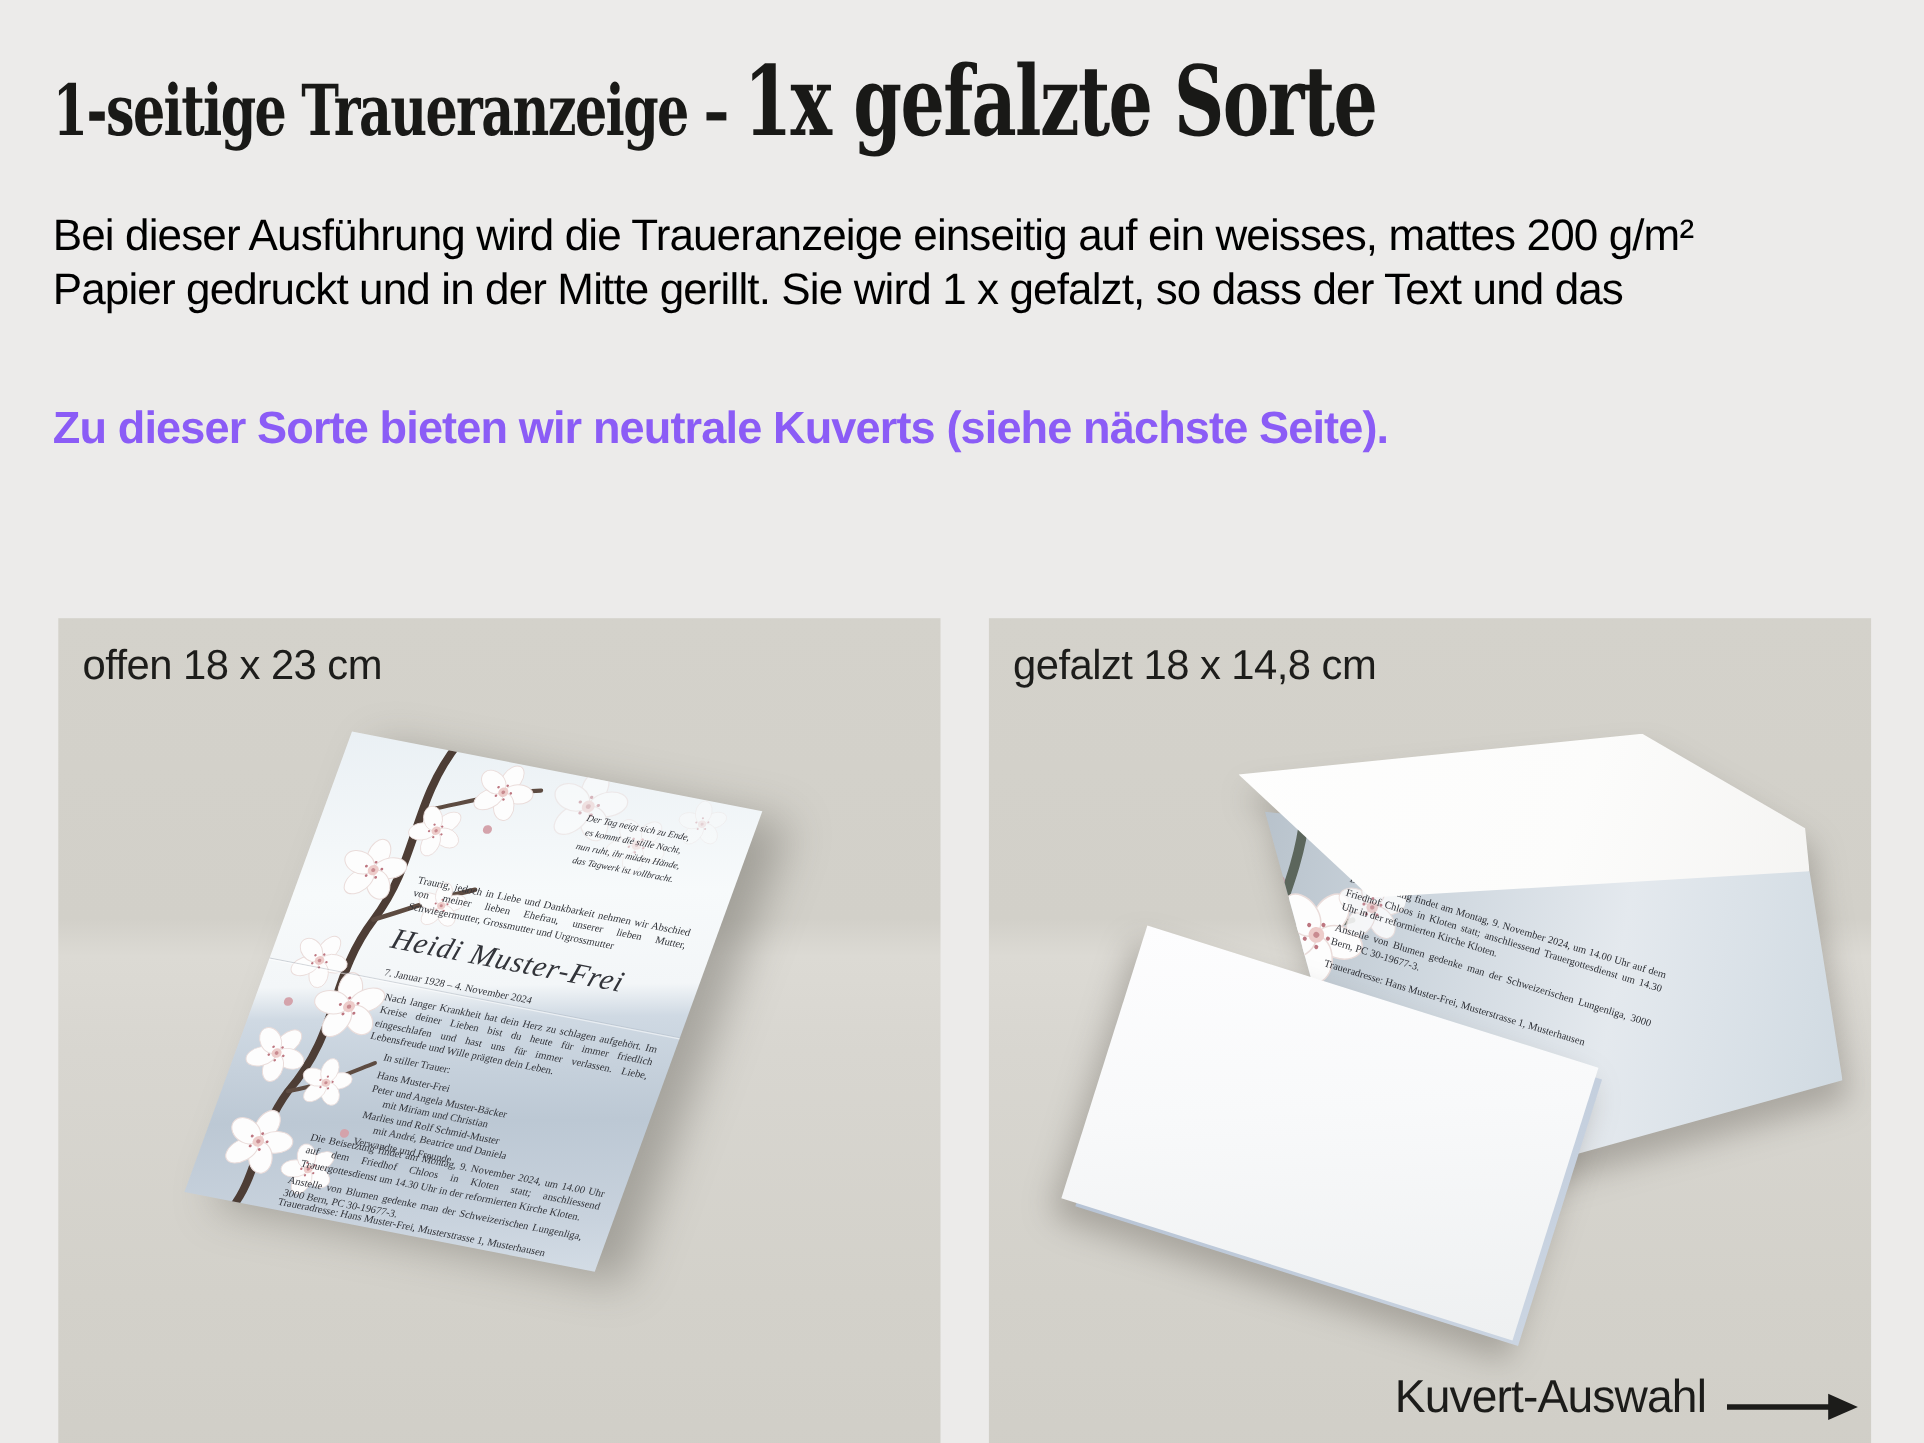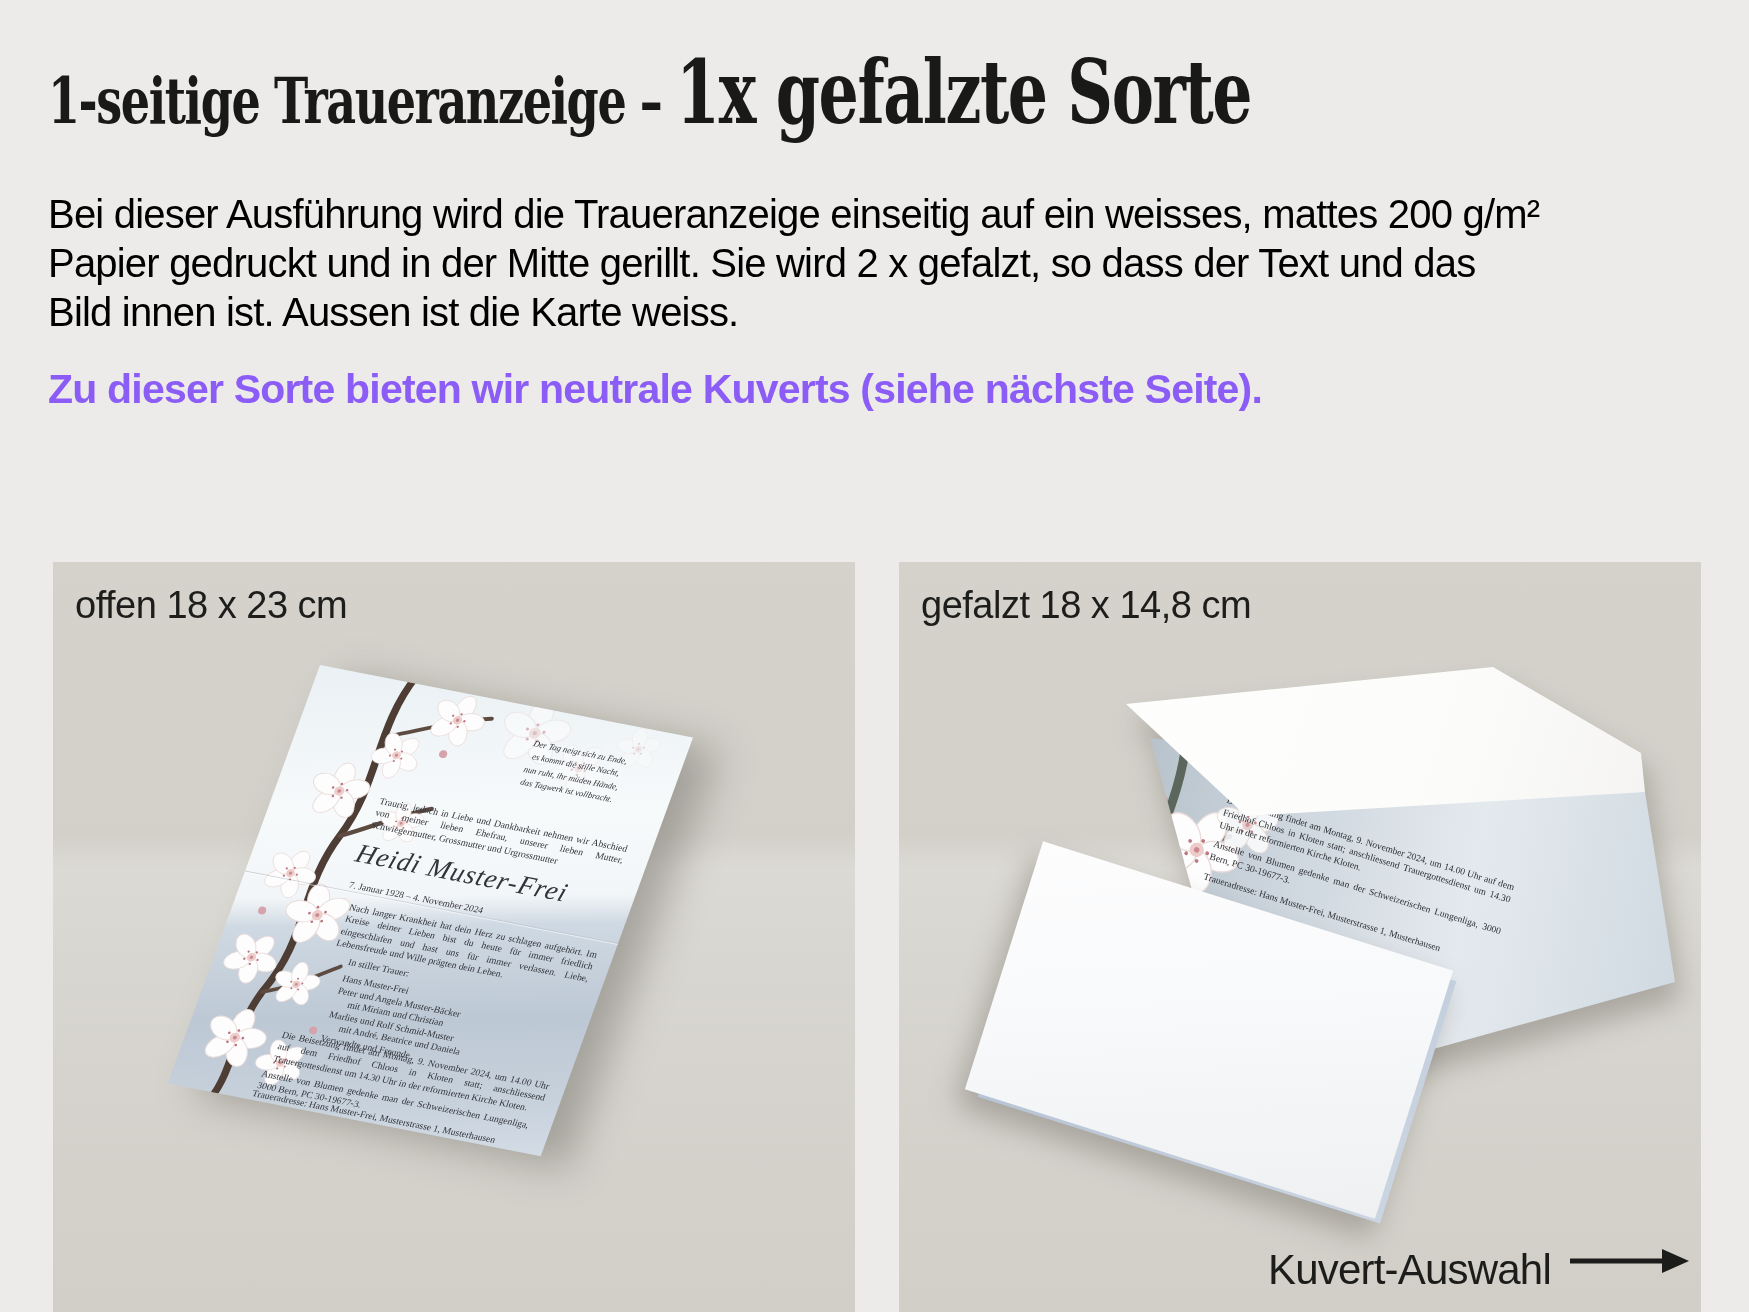--- a/index.html
+++ b/index.html
@@ -86,37 +86,36 @@
     transform:rotate(17.5deg);
     background:linear-gradient(120deg,#b0bed1,#cbd5e2);
   }
   .closed-card{
     position:absolute;left:95px;top:338px;width:430px;height:260px;
     transform:rotate(17.5deg);
     background:linear-gradient(160deg,#fdfdfe 0%,#f8f9fa 45%,#eef0f1 100%);
   }
   
   .footer-link{
-    position:absolute;left:1268px;top:1246px;display:flex;align-items:flex-start;gap:17px;
+    position:absolute;left:1268px;top:1246px;display:flex;align-items:flex-end;gap:17px;
     cursor:pointer;
   }
   .footer-link .label{font-size:42px;letter-spacing:-0.8px;color:#1c1c1a;}
   .arrow-svg{display:block;}
 </style>
 </head>
 <body>
 
 <div class="title">
   <span class="t-reg">1-seitige Traueranzeige – </span><span class="t-bold">1x gefalzte Sorte</span>
 </div>
 
 <div class="intro">
   <div>Bei dieser Ausführung wird die Traueranzeige einseitig auf ein weisses, mattes 200 g/m²</div>
-  <div>Papier gedruckt und in der Mitte gerillt. Sie wird 2 x gefalzt, so dass der Text und das</div>
-  <div>Bild innen ist. Aussen ist die Karte weiss.</div>
+  <div>Papier gedruckt und in der Mitte gerillt. Sie wird 1 x gefalzt, so dass der Text und das</div>
 </div>
 
 <div class="note">Zu dieser Sorte bieten wir neutrale Kuverts (siehe nächste Seite).</div>
 
 <div class="panel left">
   <div class="panel-label">offen 18 x 23 cm</div>
 
   <div class="open-card-wrap">
     <div class="open-card">
 

